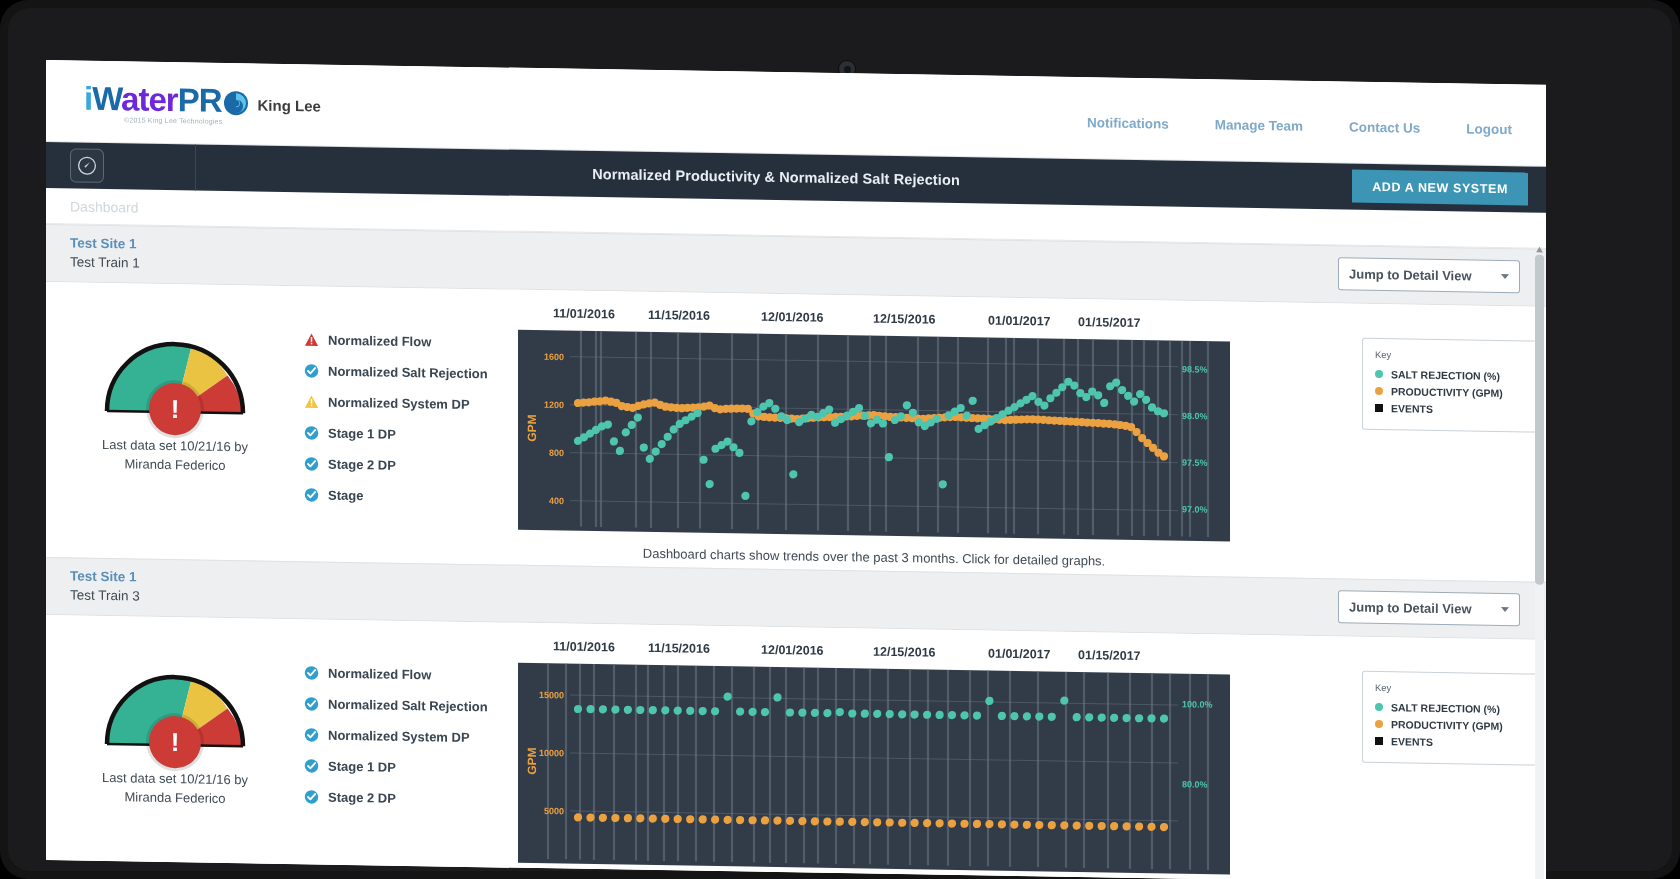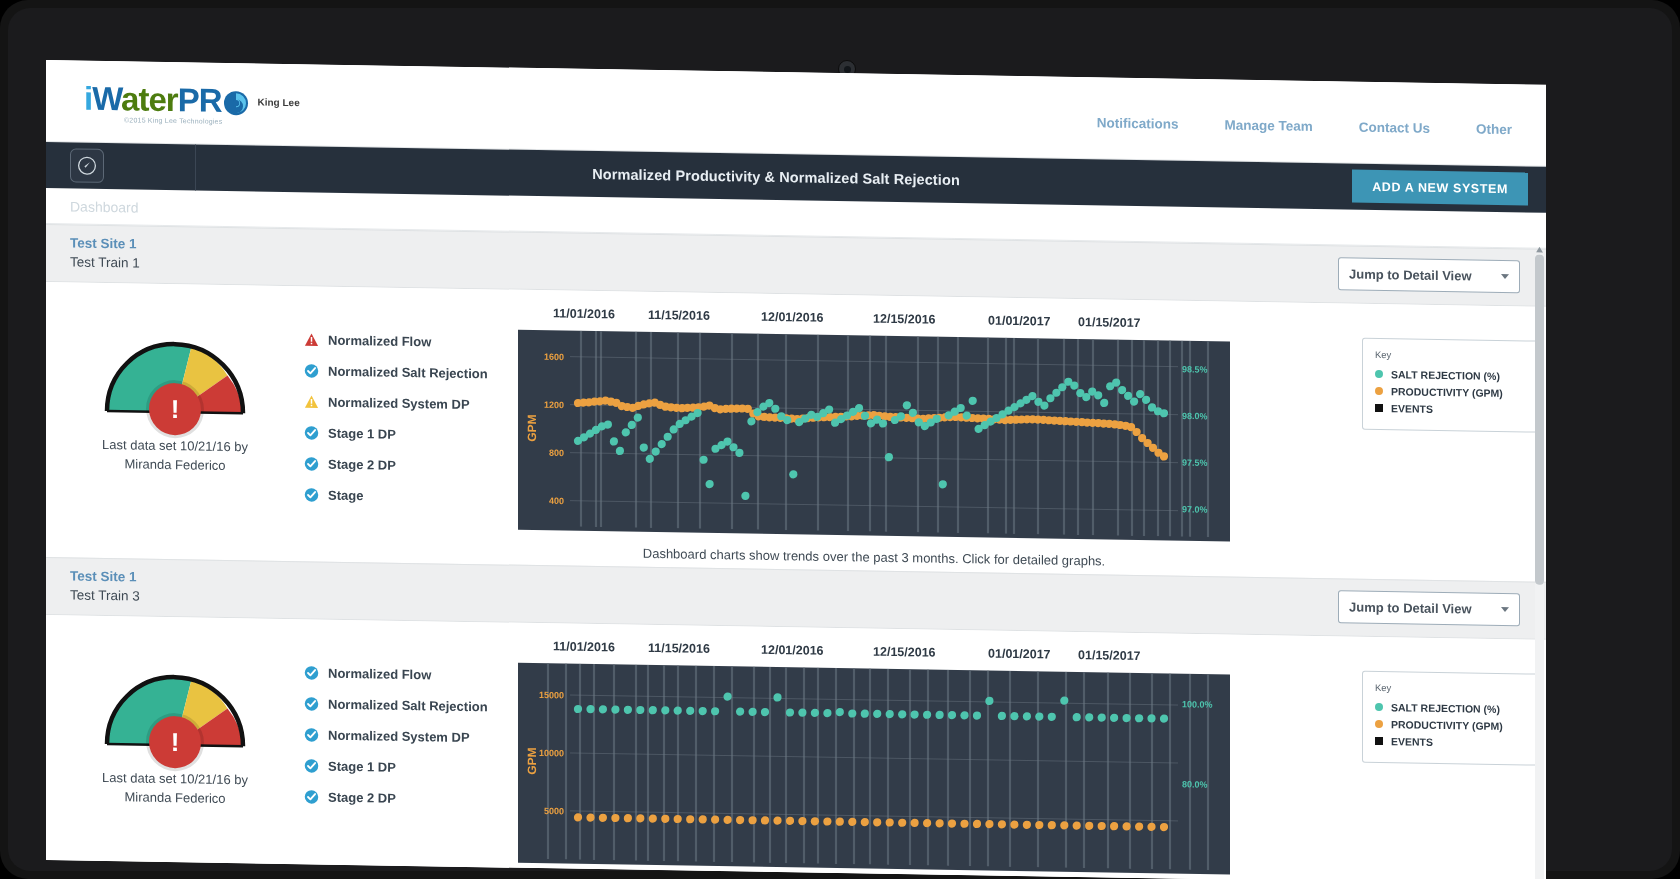--- a/index.html
+++ b/index.html
@@ -71,40 +71,40 @@
   }
   .logo-mark {
     font-size: 33px;
     font-weight: bold;
     letter-spacing: -1px;
     line-height: 1;
     white-space: nowrap;
   }
   .lg-i { color: #35a8df; }
   .lg-w { color: #1a6aa8; }
-  .lg-ater { color: #4d7c0f; text-align: center; }
+  .lg-ater { color: #6d28d9; text-align: center; }
   .lg-pr { color: #1a6aa8; }
   .swirl {
     display: inline-block;
     width: 26px; height: 26px;
     vertical-align: -4px;
     margin-left: 1px;
   }
   #logo-copy {
     position: absolute;
     left: 40px; top: 34px;
     font-size: 7px;
     color: #9bb0bd;
     letter-spacing: 0.2px;
     white-space: nowrap;
   }
   #brandname {
     margin-left: 9px;
     margin-top: 12px;
-    font-size: 10px;
+    font-size: 15px;
     font-weight: bold;
     color: #3d3d3d;
     white-space: nowrap;
   }
   #topnav {
     position: absolute;
     right: 34px; top: 38px;
     display: flex; gap: 46px;
   }
   .topnav-link {
@@ -372,21 +372,21 @@
           </div>
           <div id="logo-copy">©2015 King Lee Technologies</div>
         </div>
         <div id="brandname">King Lee</div>
       </div>
 
       <div id="topnav">
         <div class="topnav-link">Notifications</div>
         <div class="topnav-link">Manage Team</div>
         <div class="topnav-link">Contact Us</div>
-        <div class="topnav-link">Other</div>
+        <div class="topnav-link">Logout</div>
       </div>
     </div>
 
     <div id="darkbar">
       <div id="gauge-tab">
         <div id="gauge-tab-box">
           <svg width="20" height="20" viewBox="0 0 20 20">
             <circle cx="10" cy="10" r="8.4" fill="none" stroke="#cfd8de" stroke-width="1.3"></circle>
             <path d="M12.9 6.6 L8.6 12.2 L7.4 10.6 Z" fill="#cfd8de"></path>
           </svg>

